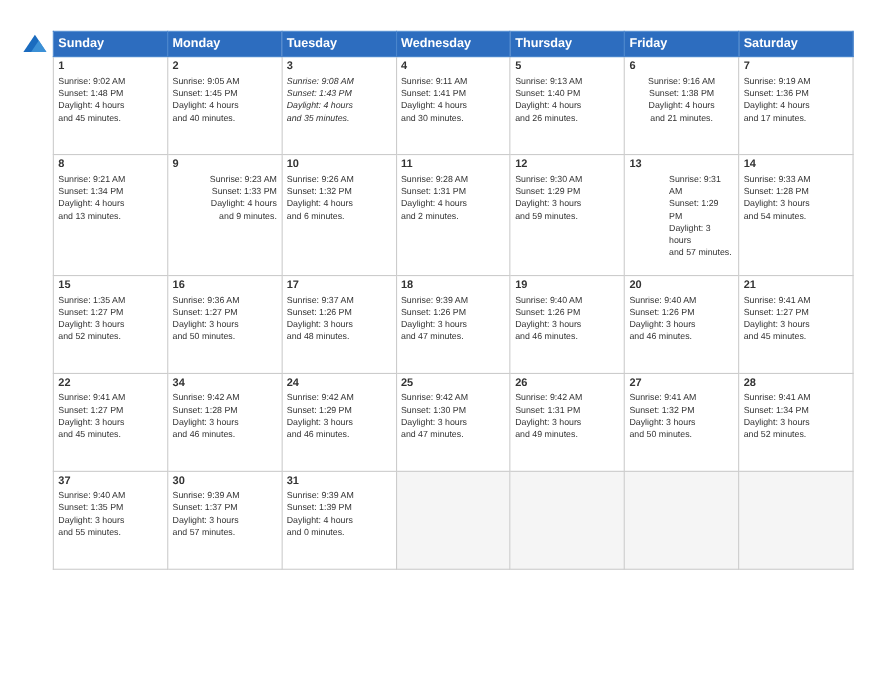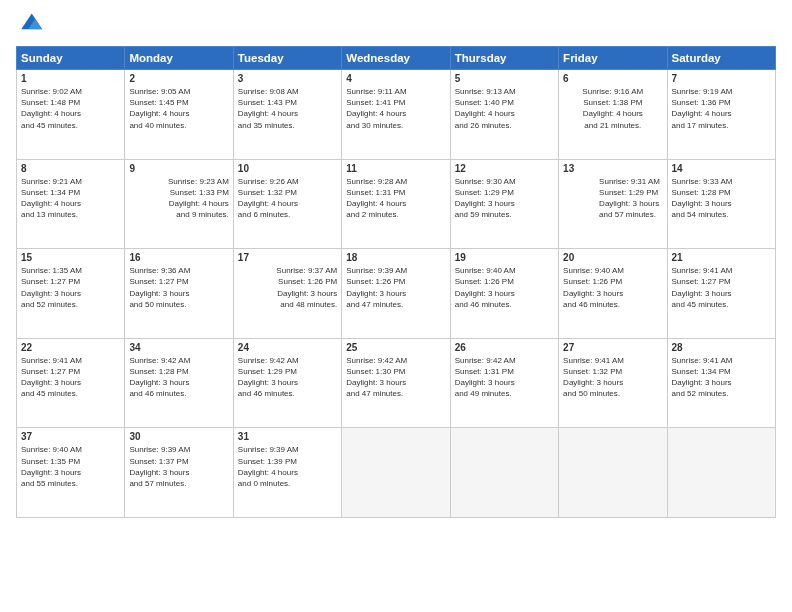--- a/index.html
+++ b/index.html
@@ -6,23 +6,23 @@
     body {
       font-family: Arial, sans-serif;
       background: #fff;
       width: 792px;
       height: 612px;
       overflow: hidden;
     }
     .page {
       width: 792px;
       height: 528px;
-      padding: 10px 16px 10px 16px;
+      padding: 28px 16px 10px 16px;
       display: flex;
-      flex-direction: column;
+      flex-direction: row;
     }
     .header {
       display: flex;
       justify-content: space-between;
       align-items: flex-start;
       margin-bottom: 8px;
     }
     .logo {
       display: flex;
       align-items: center;
@@ -140,21 +140,21 @@
           </td>
           <td>
             <span class="day-num">2</span>
             <div class="day-info" style="white-space: pre-line;">Sunrise: 9:05 AM
 Sunset: 1:45 PM
 Daylight: 4 hours
 and 40 minutes.</div>
           </td>
           <td>
             <span class="day-num">3</span>
-            <div class="day-info" style="white-space: pre-line;">Sunrise: 9:08 AM
+            <div class="day-info" style="white-space: pre-line; font-style: italic;">Sunrise: 9:08 AM
 Sunset: 1:43 PM
 Daylight: 4 hours
 and 35 minutes.</div>
           </td>
           <td>
             <span class="day-num">4</span>
             <div class="day-info" style="white-space: pre-line;">Sunrise: 9:11 AM
 Sunset: 1:41 PM
 Daylight: 4 hours
 and 30 minutes.</div>
@@ -242,21 +242,21 @@
           </td>
           <td>
             <span class="day-num">16</span>
             <div class="day-info" style="white-space: pre-line;">Sunrise: 9:36 AM
 Sunset: 1:27 PM
 Daylight: 3 hours
 and 50 minutes.</div>
           </td>
           <td>
             <span class="day-num">17</span>
-            <div class="day-info" style="white-space: pre-line; text-align: right;">Sunrise: 9:37 AM
+            <div class="day-info" style="white-space: pre-line;">Sunrise: 9:37 AM
 Sunset: 1:26 PM
 Daylight: 3 hours
 and 48 minutes.</div>
           </td>
           <td>
             <span class="day-num">18</span>
             <div class="day-info" style="white-space: pre-line;">Sunrise: 9:39 AM
 Sunset: 1:26 PM
 Daylight: 3 hours
 and 47 minutes.</div>

